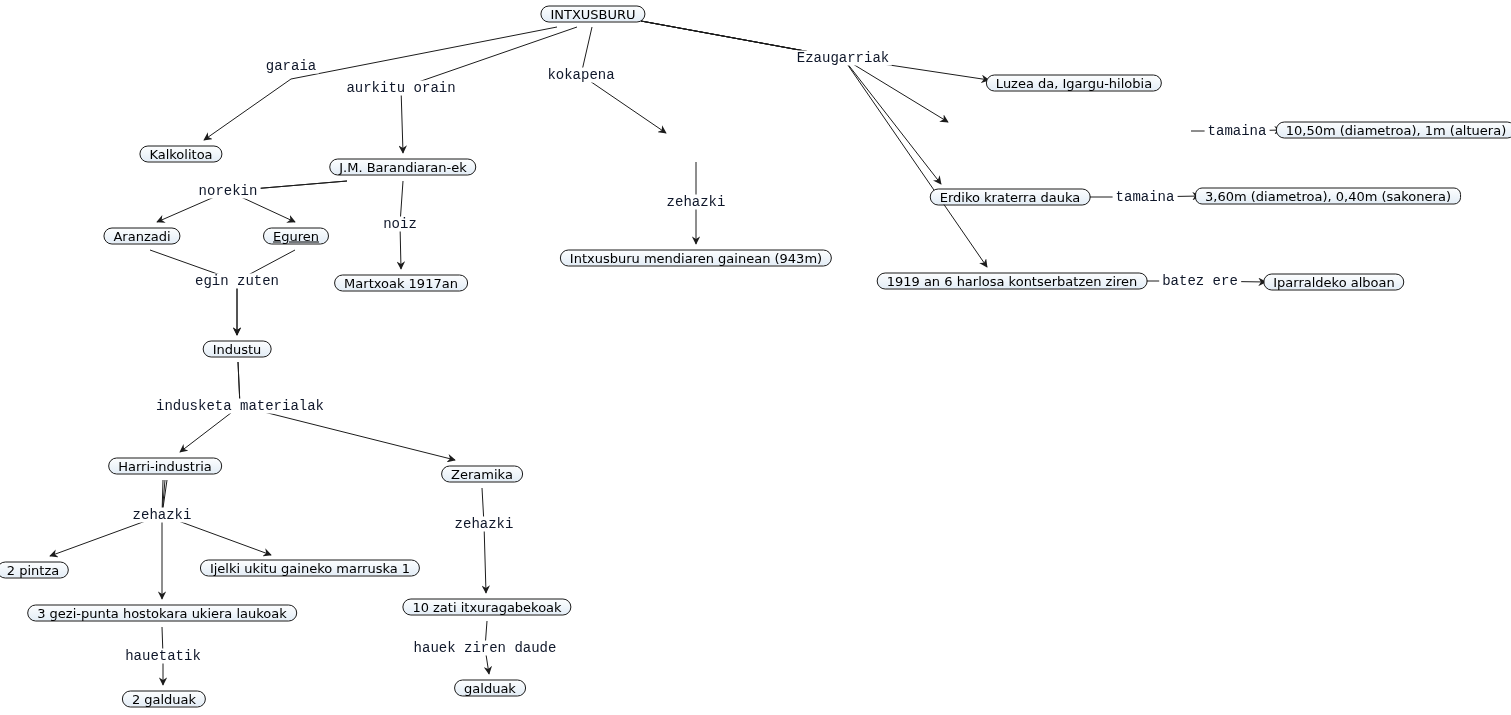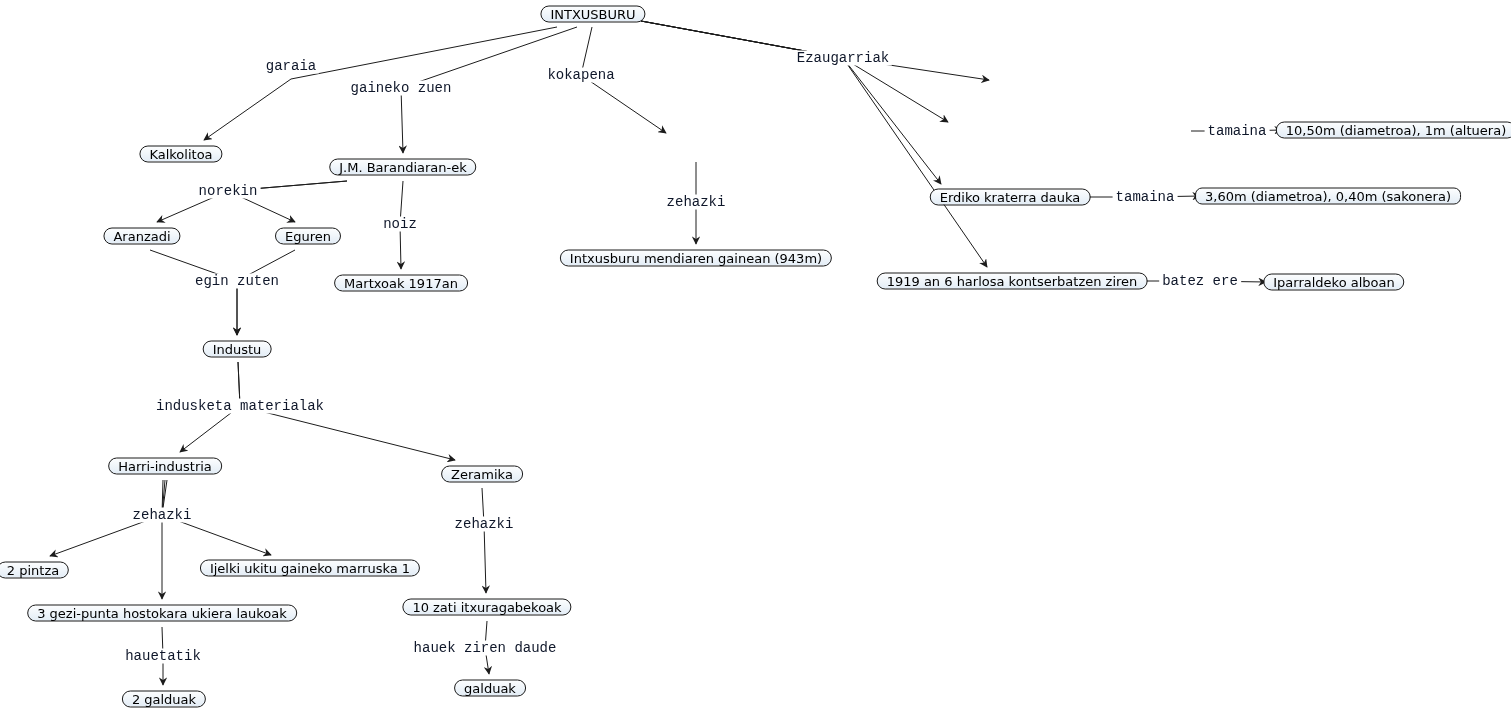--- a/index.html
+++ b/index.html
@@ -71,39 +71,40 @@
       <polyline points="696,162 696,202 696,244" marker-end="url(#arrowhead)"></polyline>
       <polyline points="1191,131 1237,131 1282,130" marker-end="url(#arrowhead)"></polyline>
       <polyline points="1086,197 1145,197 1200,196" marker-end="url(#arrowhead)"></polyline>
       <polyline points="1139,281 1200,281 1266,282" marker-end="url(#arrowhead)"></polyline>
     </svg>
 
 <div class="node" style="left: 593px; top: 14px;">INTXUSBURU</div>
     <div class="node" style="left: 181px; top: 154px;">Kalkolitoa</div>
     <div class="node" style="left: 403px; top: 167px;">J.M. Barandiaran-ek</div>
     <div class="node" style="left: 142px; top: 236px;">Aranzadi</div>
-    <div class="node" style="left: 308px; top: 236px;">Eguren</div>
+    <div class="node" style="left: 296px; top: 236px; text-decoration: underline;">Eguren</div>
     <div class="node" style="left: 401px; top: 283px;">Martxoak 1917an</div>
     <div class="node" style="left: 237px; top: 349px;">Industu</div>
     <div class="node" style="left: 696px; top: 258px;">Intxusburu mendiaren gainean (943m)</div>
+    <div class="node" style="left: 1074px; top: 83px;">Luzea da, Igargu-hilobia</div>
     <div class="node" style="left: 1396px; top: 130px;">10,50m (diametroa), 1m (altuera)</div>
     <div class="node" style="left: 1010px; top: 197px;">Erdiko kraterra dauka</div>
     <div class="node" style="left: 1328px; top: 196px; border-radius: 7px;">3,60m (diametroa), 0,40m (sakonera)</div>
     <div class="node" style="left: 1012px; top: 281px;">1919 an 6 harlosa kontserbatzen ziren</div>
     <div class="node" style="left: 1334px; top: 282px;">Iparraldeko alboan</div>
     <div class="node" style="left: 165px; top: 466px;">Harri-industria</div>
     <div class="node" style="left: 482px; top: 474px;">Zeramika</div>
     <div class="node" style="left: 33px; top: 570px;">2 pintza</div>
     <div class="node" style="left: 310px; top: 568px;">Ijelki ukitu gaineko marruska 1</div>
     <div class="node" style="left: 162px; top: 613px;">3 gezi-punta hostokara ukiera laukoak</div>
     <div class="node" style="left: 487px; top: 607px;">10 zati itxuragabekoak</div>
     <div class="node" style="left: 164px; top: 699px;">2 galduak</div>
     <div class="node" style="left: 490px; top: 688px;">galduak</div>
     <div class="link-label" style="left: 291px; top: 66px;">garaia</div>
-    <div class="link-label" style="left: 401px; top: 88px;">gaineko zuen</div>
+    <div class="link-label" style="left: 401px; top: 88px;">aurkitu orain</div>
     <div class="link-label" style="left: 581px; top: 75px;">kokapena</div>
     <div class="link-label" style="left: 843px; top: 58px;">Ezaugarriak</div>
     <div class="link-label" style="left: 228px; top: 191px;">norekin</div>
     <div class="link-label" style="left: 400px; top: 224px;">noiz</div>
     <div class="link-label" style="left: 237px; top: 281px;">egin zuten</div>
     <div class="link-label" style="left: 696px; top: 202px;">zehazki</div>
     <div class="link-label" style="left: 1237px; top: 131px;">tamaina</div>
     <div class="link-label" style="left: 1145px; top: 197px;">tamaina</div>
     <div class="link-label" style="left: 1200px; top: 281px;">batez ere</div>
     <div class="link-label" style="left: 240px; top: 406px;">indusketa materialak</div>

